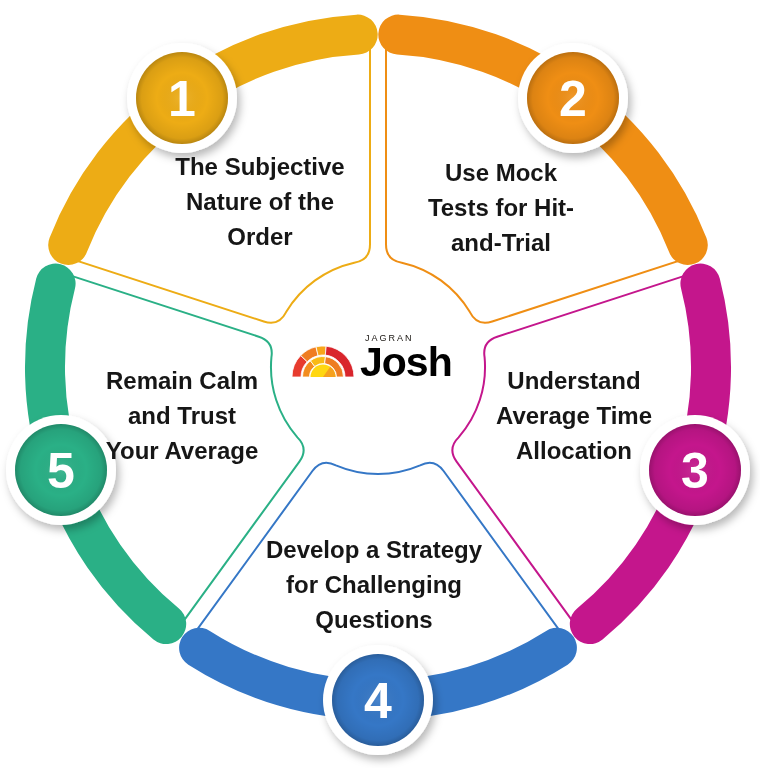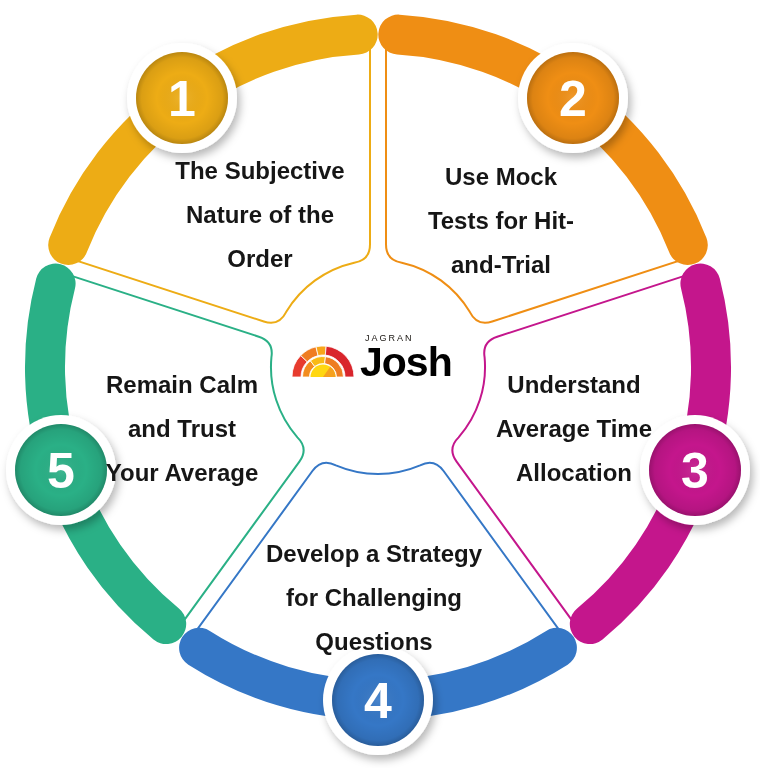--- a/index.html
+++ b/index.html
@@ -3,21 +3,21 @@
 <meta charset="utf-8">
 <style>
   html,body{margin:0;padding:0;background:#ffffff;}
   .stage{
     position:relative;width:760px;height:768px;background:#ffffff;
     overflow:hidden;font-family:"Liberation Sans",sans-serif;
   }
   .diagram{position:absolute;left:0;top:0;}
   .seg-label{
     position:absolute;text-align:center;white-space:pre-line;
-    font-weight:700;font-size:24px;line-height:44px;color:#161616;
+    font-weight:700;font-size:24px;line-height:35px;color:#161616;
   }
   .l1{left:130px;top:149px;width:260px;}
   .l2{left:371px;top:155px;width:260px;}
   .l3{left:444px;top:363px;width:260px;}
   .l4{left:221px;top:532px;width:306px;}
   .l5{left:50px;top:363px;width:264px;}
   .badge-ring{fill:#ffffff;}
   .badge-num{
     fill:#ffffff;font-family:"Liberation Sans",sans-serif;
     font-weight:700;font-size:50px;text-anchor:middle;dominant-baseline:central;

